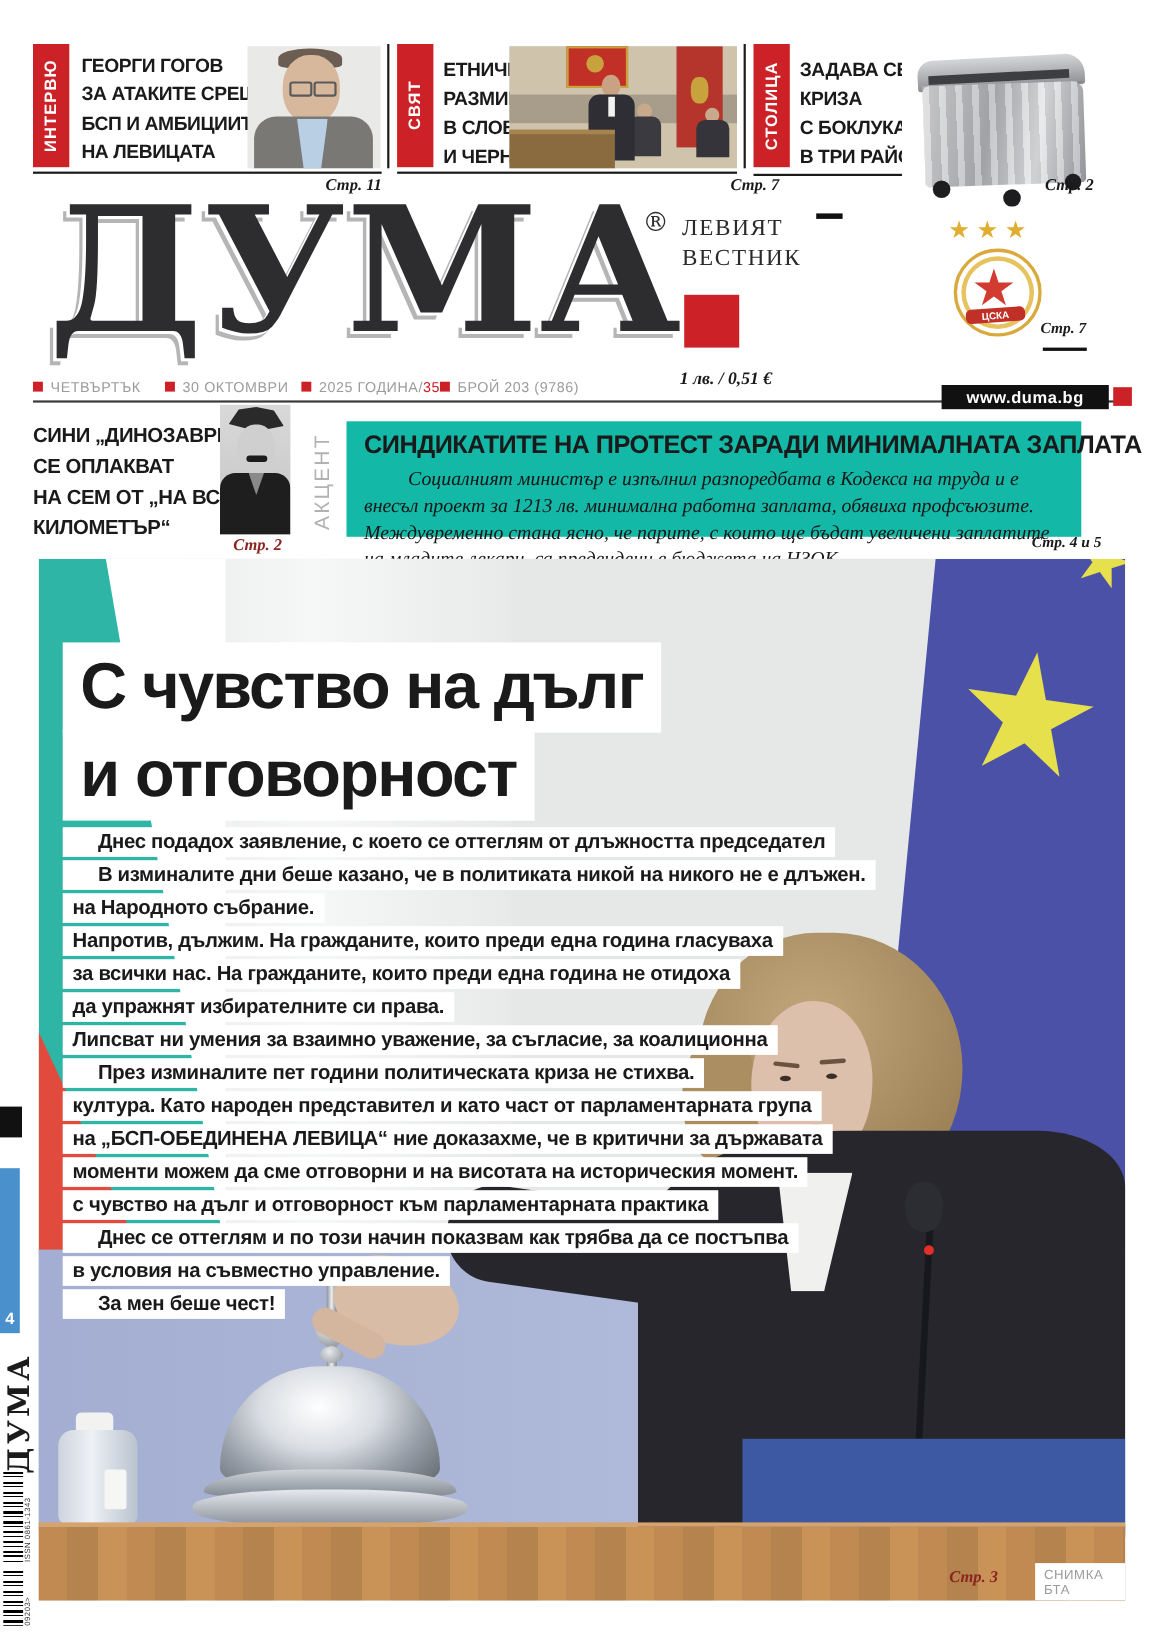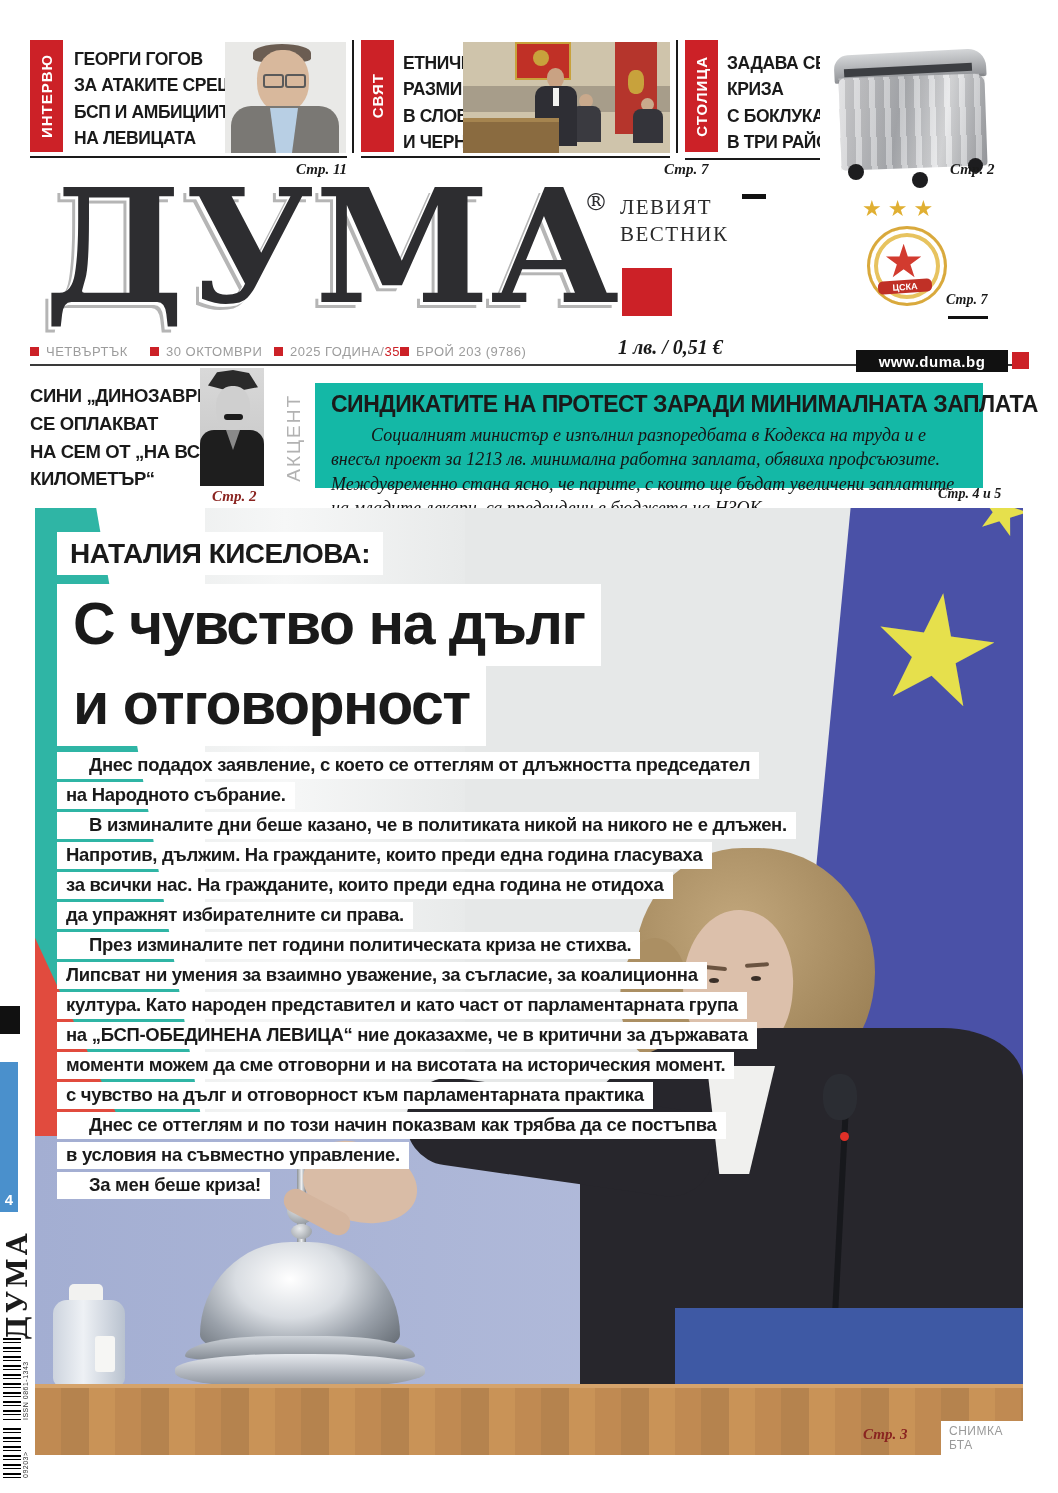--- a/index.html
+++ b/index.html
@@ -31,21 +31,21 @@
   .star{color:#e0af32;font-size:22px;letter-spacing:6px;}
   .emblem-circle{width:74px;height:74px;border-radius:50%;background:#fff;
                  border:3px solid #d9a93c;box-shadow:inset 0 0 0 4px #fff,inset 0 0 0 8px #e7c35f;}
   .emblem-star{color:#d23b2f;font-size:46px;line-height:1;}
   .emblem-banner{background:#c03026;color:#fff;font-weight:bold;font-size:9px;
                  display:flex;align-items:center;justify-content:center;border-radius:5px;transform:rotate(-4deg);}
   
   .dl-item{position:absolute;top:344px;font-size:13px;color:#9c9c9c;letter-spacing:0.5px;white-space:nowrap;}
   .dl-sq{display:inline-block;width:9px;height:9px;background:#cc2127;margin-right:7px;}
   .dl-red{color:#cc2127;}
-  .price{font-family:"Liberation Serif",serif;font-style:italic;font-weight:bold;font-size:20px;}
+  .price{font-family:"Liberation Serif",serif;font-style:italic;font-weight:bold;font-size:16px;}
   .www-box{background:#111;color:#fff;font-weight:bold;font-size:15px;display:flex;
            align-items:center;justify-content:center;letter-spacing:0.5px;}
   
   .accent-label{color:#b2b2b2;font-size:19px;letter-spacing:2px;}
   .accent-box{background:#14b8a6;}
   .accent-head{font-weight:bold;font-size:23px;letter-spacing:-0.5px;white-space:nowrap;}
   .accent-body{font-family:"Liberation Serif",serif;font-style:italic;font-size:18px;
                line-height:1.36;text-indent:40px;color:#151515;}
   
   .kicker{background:#fff;font-weight:bold;font-size:28px;letter-spacing:-0.5px;
@@ -237,40 +237,39 @@
       <div style="position:absolute;left:42px;top:36px;width:20px;height:36px;background:#f6f6f4;border-radius:3px;"></div>
     </div>
 
     <div class="abs" style="left:802px;top:598px;width:6px;height:228px;background:#17181c;transform:rotate(3deg);"></div>
     <div class="abs" style="left:788px;top:566px;width:34px;height:46px;background:#2b2d33;border-radius:45%;"></div>
     <div class="abs" style="left:805px;top:624px;width:9px;height:9px;background:#e03028;border-radius:50%;"></div>
 
     <div class="abs" style="left:640px;top:800px;width:348px;height:86px;background:#3e59a4;"></div>
     <div class="abs" style="left:0;top:876px;width:988px;height:71px;background:repeating-linear-gradient(90deg,#c08a52 0 26px,#b5834e 26px 54px,#c99357 54px 80px);border-top:4px solid #d5a36b;"></div>
 
-    <div class="abs z5 kicker" style="left:22px;top:24px;">НАТАЛИЯ КИСЕЛОВА:</div>
     <div class="abs z5 bigline" style="left:22px;top:76px;">С чувство на дълг</div>
     <div class="abs z5 bigline" style="left:22px;top:156px;">и отговорност</div>
 
     <div class="abs z5 body-col" style="left:22px;top:244px;">
       <div class="bodyline indent">Днес подадох заявление, с което се оттеглям от длъжността председател</div>
+      <div class="bodyline indent">В изминалите дни беше казано, че в политиката никой на никого не е длъжен.</div>
       <div class="bodyline">на Народното събрание.</div>
-      <div class="bodyline indent">В изминалите дни беше казано, че в политиката никой на никого не е длъжен.</div>
       <div class="bodyline">Напротив, дължим. На гражданите, които преди една година гласуваха</div>
       <div class="bodyline">за всички нас. На гражданите, които преди една година не отидоха</div>
       <div class="bodyline">да упражнят избирателните си права.</div>
+      <div class="bodyline">Липсват ни умения за взаимно уважение, за съгласие, за коалиционна</div>
       <div class="bodyline indent">През изминалите пет години политическата криза не стихва.</div>
-      <div class="bodyline">Липсват ни умения за взаимно уважение, за съгласие, за коалиционна</div>
       <div class="bodyline">култура. Като народен представител и като част от парламентарната група</div>
       <div class="bodyline">на „БСП-ОБЕДИНЕНА ЛЕВИЦА“ ние доказахме, че в критични за държавата</div>
       <div class="bodyline">моменти можем да сме отговорни и на висотата на историческия момент.</div>
       <div class="bodyline">с чувство на дълг и отговорност към парламентарната практика</div>
       <div class="bodyline indent">Днес се оттеглям и по този начин показвам как трябва да се постъпва</div>
       <div class="bodyline">в условия на съвместно управление.</div>
-      <div class="bodyline indent">За мен беше криза!</div>
+      <div class="bodyline indent">За мен беше чест!</div>
     </div>
 
     <div class="abs z5 page-ref red" style="left:828px;top:918px;">Стр. 3</div>
     <div class="abs z5 credit-box" style="left:876px;top:913px;margin-left:30px;">СНИМКА БТА</div>
   </div>
 
   <div class="abs" style="left:0;top:1006px;width:20px;height:28px;background:#111;"></div>
   <div class="abs side-blue" style="left:0;top:1062px;width:18px;height:150px;">
     <div class="abs side-num" style="left:0;bottom:4px;width:18px;text-align:center;">4</div>
   </div>

